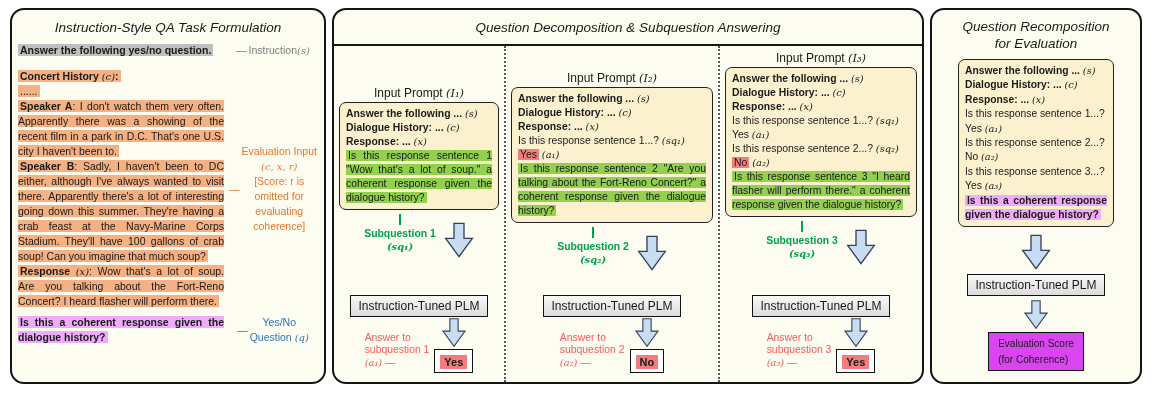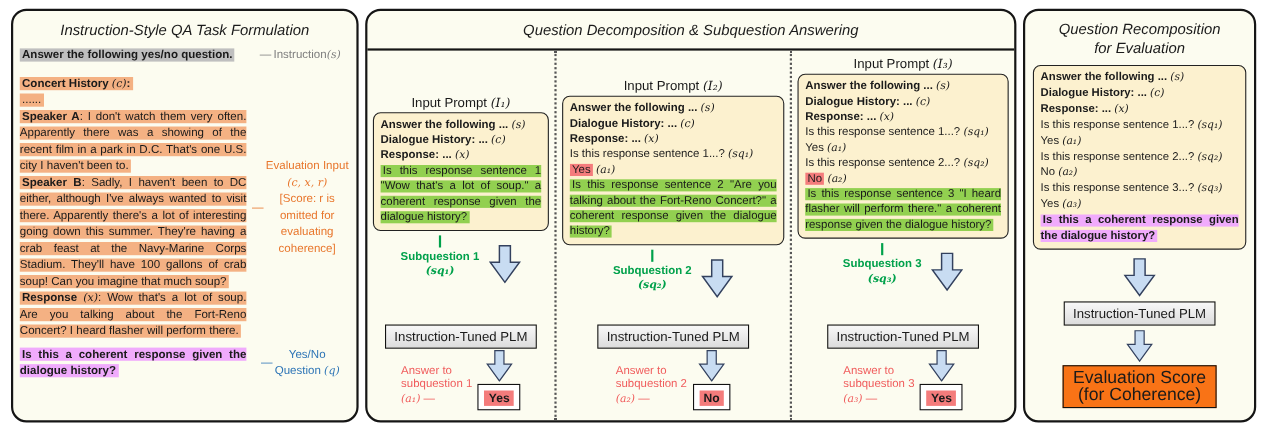--- a/index.html
+++ b/index.html
@@ -60,30 +60,30 @@
   .plm-box{font-size:12px;padding:3px 8px;background:linear-gradient(#f8f8f8,#dcdcdc);
     border:1.6px solid #111;white-space:nowrap;}
   .ans-area{display:flex;align-items:flex-end;gap:5px;margin-top:1px;}
   .ans-label{display:flex;flex-direction:column;color:#f05c5c;font-size:10.4px;
     line-height:12.5px;margin-bottom:4px;}
   .ans-col{display:flex;flex-direction:column;align-items:center;}
   .answer-box{border:1.8px solid #111;background:#fff;padding:2px 5px;margin-top:2px;}
   .answer-box .hl{font-weight:700;font-size:11px;padding:1px 4px;}
 
   
-  .right-panel{width:212px;flex:none;padding:4px 7px;display:flex;flex-direction:column;align-items:center;}
+  .right-panel{width:212px;flex:none;padding:4px 26px;display:flex;flex-direction:column;align-items:center;}
   .right-panel .panel-title{margin:4px 0 0;line-height:17px;}
   .rbox{width:100%;box-sizing:border-box;font-size:10.3px;line-height:14.4px;padding:4px 6px;margin-top:7px;
     background:#fcf1cf;border:1.6px solid #222;border-radius:7px;}
   .rline{white-space:nowrap;overflow:hidden;}
   .rblue{text-align:justify;font-weight:700;}
   .right-panel .arrow-lg{margin:7px 0 4px;}
   .right-panel .arrow-sm{margin:4px 0 3px;}
-  .score-box{border:1.6px solid #111;background:#f97316;padding:3px 9px;text-align:center;
-    font-size:16px;line-height:15.5px;}
+  .score-box{border:1.6px solid #111;background:#d946ef;padding:3px 9px;
+    font-size:10px;line-height:15.5px;}
 </style>
 </head>
 <body>
 
 <div class="figure">
 
   <section class="panel left-panel">
     <div class="panel-title">Instruction-Style QA Task Formulation</div>
 
     <div class="lrow instruction-row">

